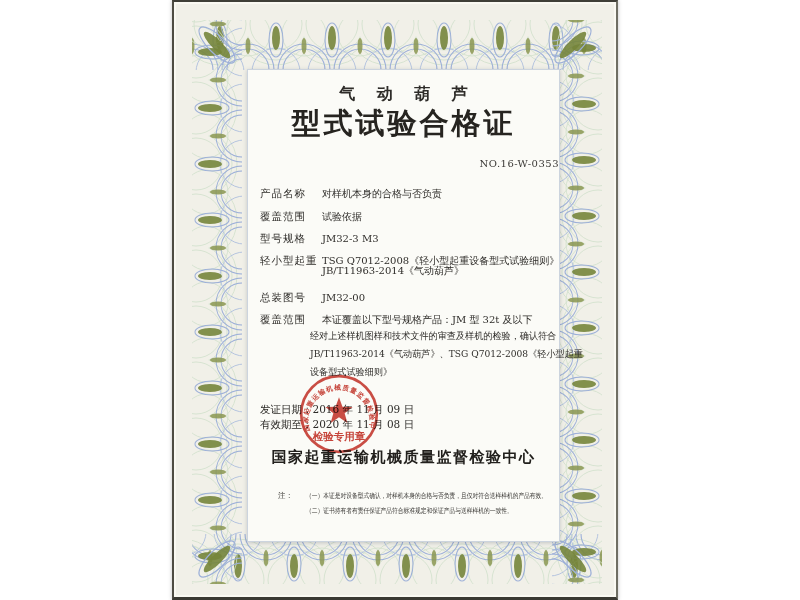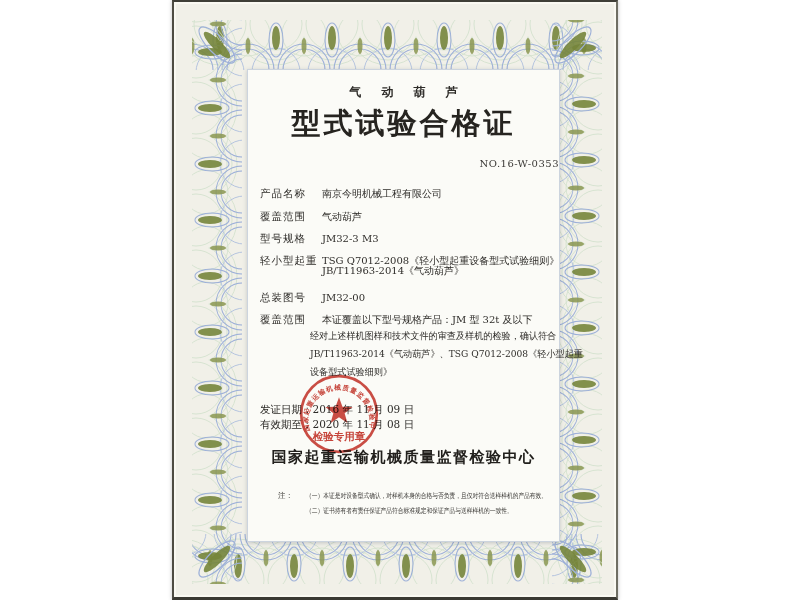--- a/index.html
+++ b/index.html
@@ -13,21 +13,21 @@
     box-sizing:border-box;
     box-shadow:inset 0 0 0 2px #faf9f2, 0 0 4px rgba(0,0,0,.25);
   }
   .border-art{position:absolute;left:0;top:0;width:442px;height:595px;}
   .panel{
     position:absolute;left:73px;top:67px;width:313px;height:473px;
     background:#fbfbf7;border:1px solid #ccd4de;box-sizing:border-box;
     box-shadow:0 1px 4px rgba(60,70,90,.25);
   }
   .panel *{position:absolute;color:#2e2c29;white-space:nowrap;}
-  .t-product{top:14px;left:0;width:100%;text-align:center;font-size:12px;font-weight:bold;letter-spacing:8px;text-indent:8px;}
+  .t-product{top:14px;left:0;width:100%;text-align:center;font-size:16px;font-weight:bold;letter-spacing:8px;text-indent:8px;}
   .t-title{top:34px;left:0;width:100%;text-align:center;font-size:29px;font-weight:bold;letter-spacing:3px;color:#262420;font-family:Liberation Serif, serif;}
   .t-no{top:88px;left:0;width:100%;text-align:right;font-size:10px;letter-spacing:.5px;color:#3a3835;}
   .row{height:14px;}
   .row .lbl{position:static;display:inline-block;width:50px;font-size:10.5px;letter-spacing:1px;}
   .row .val{position:static;display:inline-block;margin-left:12px;font-size:10px;}
   .r1{top:112px;left:12px;} .r2{top:135px;left:12px;} .r3{top:157px;left:12px;}
   .r4{top:179px;left:12px;} .r4b{top:194px;left:74px;font-size:10px;}
   .r5{top:216px;left:12px;} .r6{top:238px;left:12px;}
   .para{left:62px;font-size:9.5px;transform:scaleX(.96);transform-origin:left top;}
   .p1{top:260px;} .p2{top:278px;} .p3{top:296px;}
@@ -101,24 +101,24 @@
       </g>
     </svg>
 
     <div class="panel">
 
       <div class="t-product">气 动 葫 芦</div>
       <div class="t-title">型式试验合格证</div>
       <div class="t-no">NO.16-W-0353</div>
 
       <div class="row r1">
-        <span class="lbl">产品名称</span><span class="val">南京今明机械工程有限公司</span>
+        <span class="lbl">产品名称</span><span class="val">对样机本身的合格与否负责</span>
       </div>
       <div class="row r2">
-        <span class="lbl">覆盖范围</span><span class="val">气动葫芦</span>
+        <span class="lbl">覆盖范围</span><span class="val">试验依据</span>
       </div>
       <div class="row r3">
         <span class="lbl">型号规格</span><span class="val">JM32-3 M3</span>
       </div>
       <div class="row r4">
         <span class="lbl">轻小型起重</span><span class="val">TSG Q7012-2008《轻小型起重设备型式试验细则》</span>
       </div>
       <div class="r4b">JB/T11963-2014《气动葫芦》</div>
       <div class="row r5">
         <span class="lbl">总装图号</span><span class="val">JM32-00</span>

